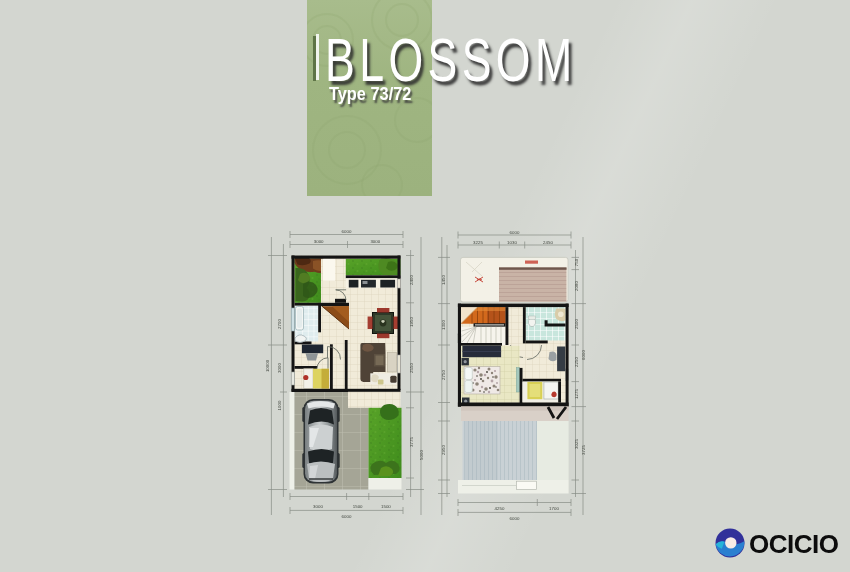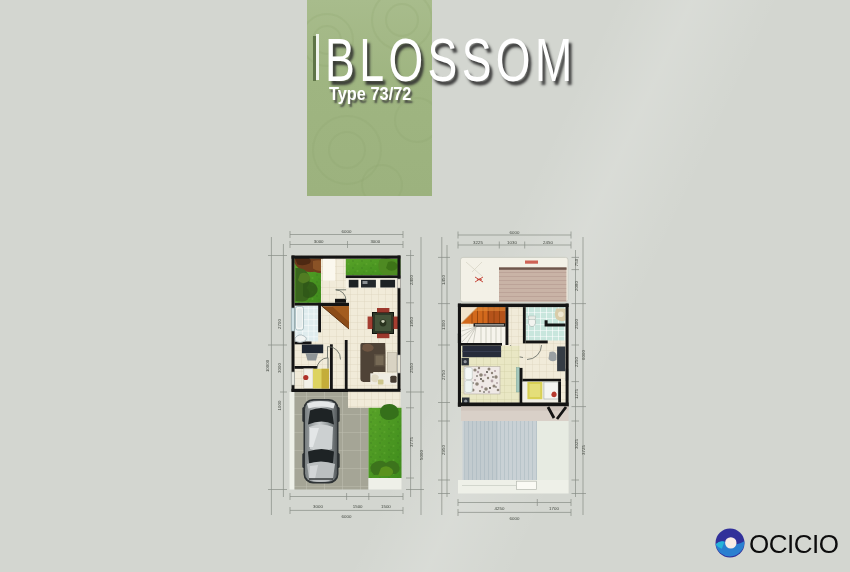--- a/index.html
+++ b/index.html
@@ -12,21 +12,21 @@
   background:linear-gradient(180deg,#a8bc8c 0%,#9fb581 40%,#9cb27e 100%);overflow:hidden;}
 #title{position:absolute;left:325px;top:30px;color:#fff;
   font-size:61px;line-height:1;white-space:nowrap;letter-spacing:6px;
   transform:scaleX(0.732);transform-origin:left top;
   text-shadow:4px 4px 3px rgba(45,45,45,0.9);}
 #subtitle{position:absolute;left:329px;top:83.5px;color:#fff;font-weight:bold;
   font-size:19px;line-height:1;white-space:nowrap;
   transform:scaleX(0.86);transform-origin:left top;
   text-shadow:2px 3px 2px rgba(60,60,60,0.85);}
 #titlebar{position:absolute;left:316px;top:34px;width:3px;height:46px;background:rgba(255,255,255,0.85);}
-#logotext{position:absolute;left:749px;top:531px;color:#0c0c0c;font-weight:normal;
+#logotext{position:absolute;left:749px;top:531px;color:#0c0c0c;font-weight:bold;
   font-size:26px;line-height:1;letter-spacing:-0.5px;}
 svg{position:absolute;left:0;top:0;}
 #plans{filter:blur(0.28px);}
 </style>
 </head>
 <body>
 
 <div id="bgfx"></div>
 
 <div id="banner">

